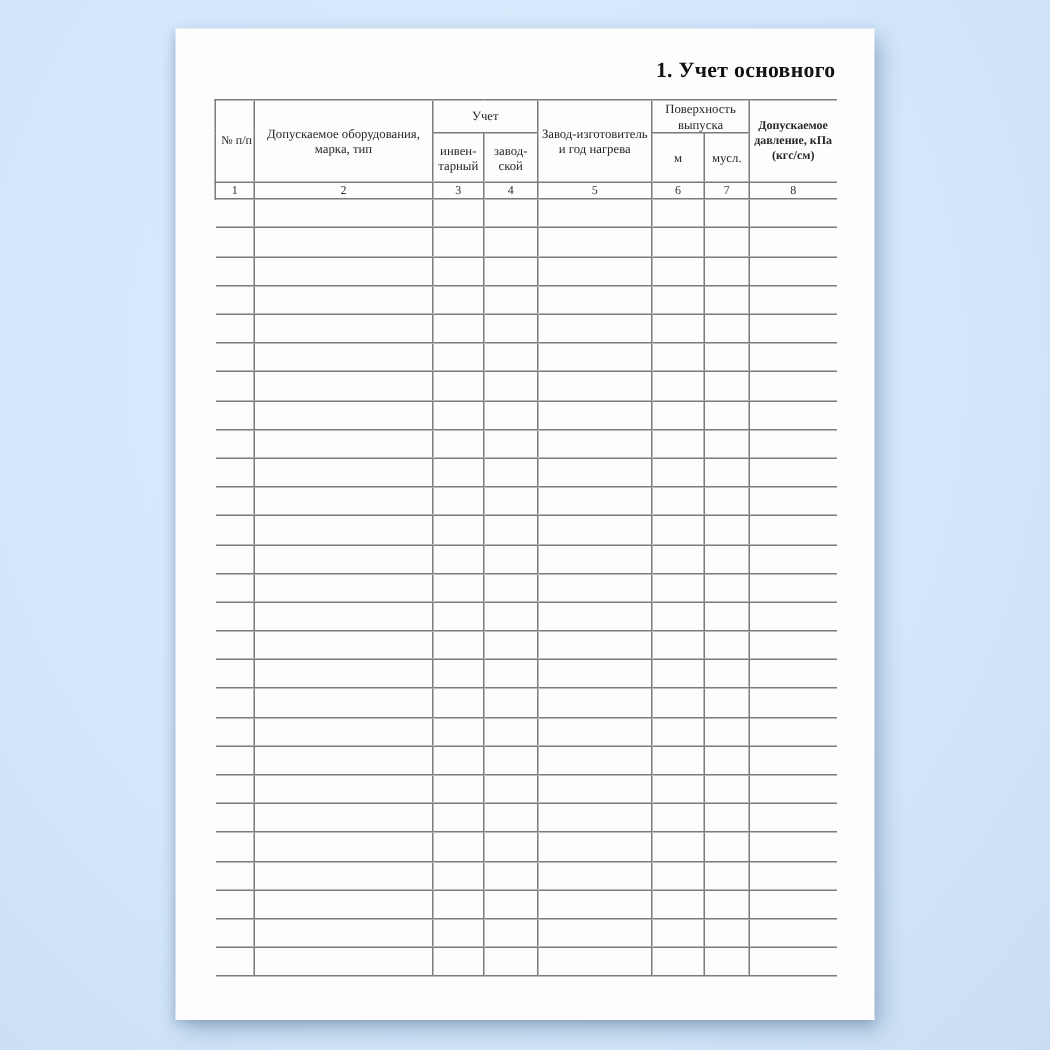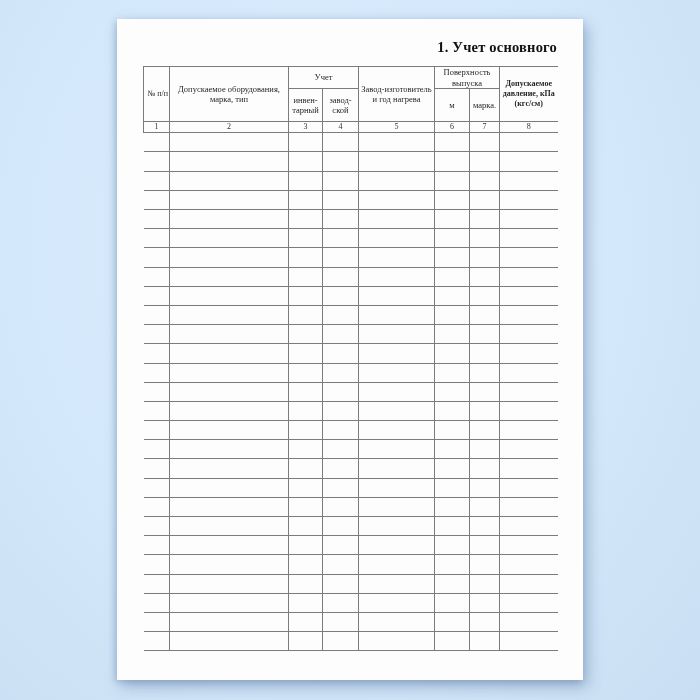--- a/index.html
+++ b/index.html
@@ -70,21 +70,21 @@
         <th rowspan="2">Допускаемое оборудования, марка, тип</th>
         <th colspan="2">Учет</th>
         <th rowspan="2">Завод-изготовитель и год нагрева</th>
         <th colspan="2">Поверхность выпуска</th>
         <th rowspan="2" class="pressure">Допускаемое давление, кПа (кгс/см)</th>
       </tr>
       <tr class="h2">
         <th>инвен-тарный</th>
         <th>завод-ской</th>
         <th>м</th>
-        <th>марка.</th>
+        <th>мусл.</th>
       </tr>
       <tr class="nums">
         <td>1</td>
         <td>2</td>
         <td>3</td>
         <td>4</td>
         <td>5</td>
         <td>6</td>
         <td>7</td>
         <td>8</td>

